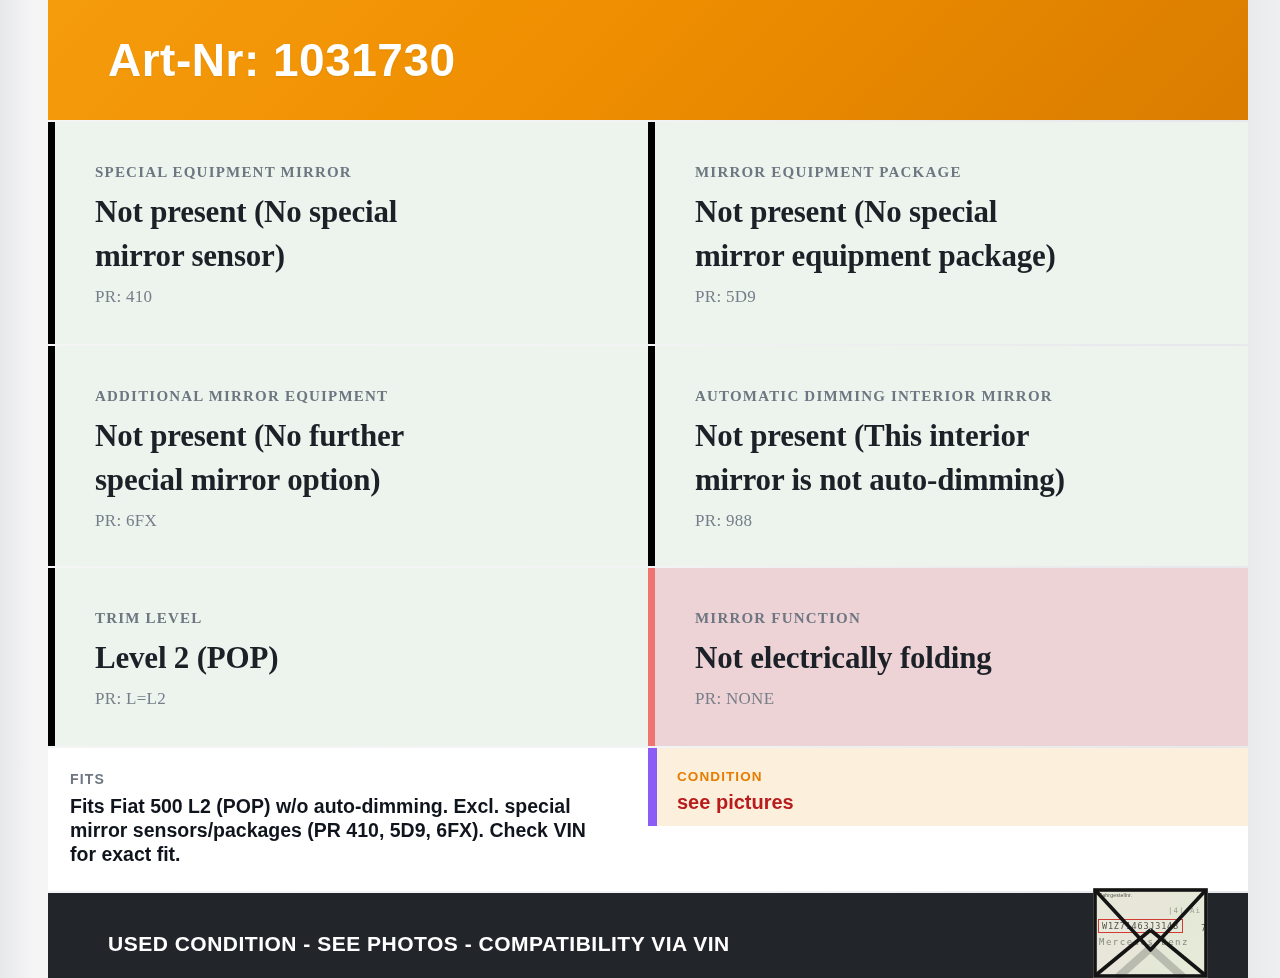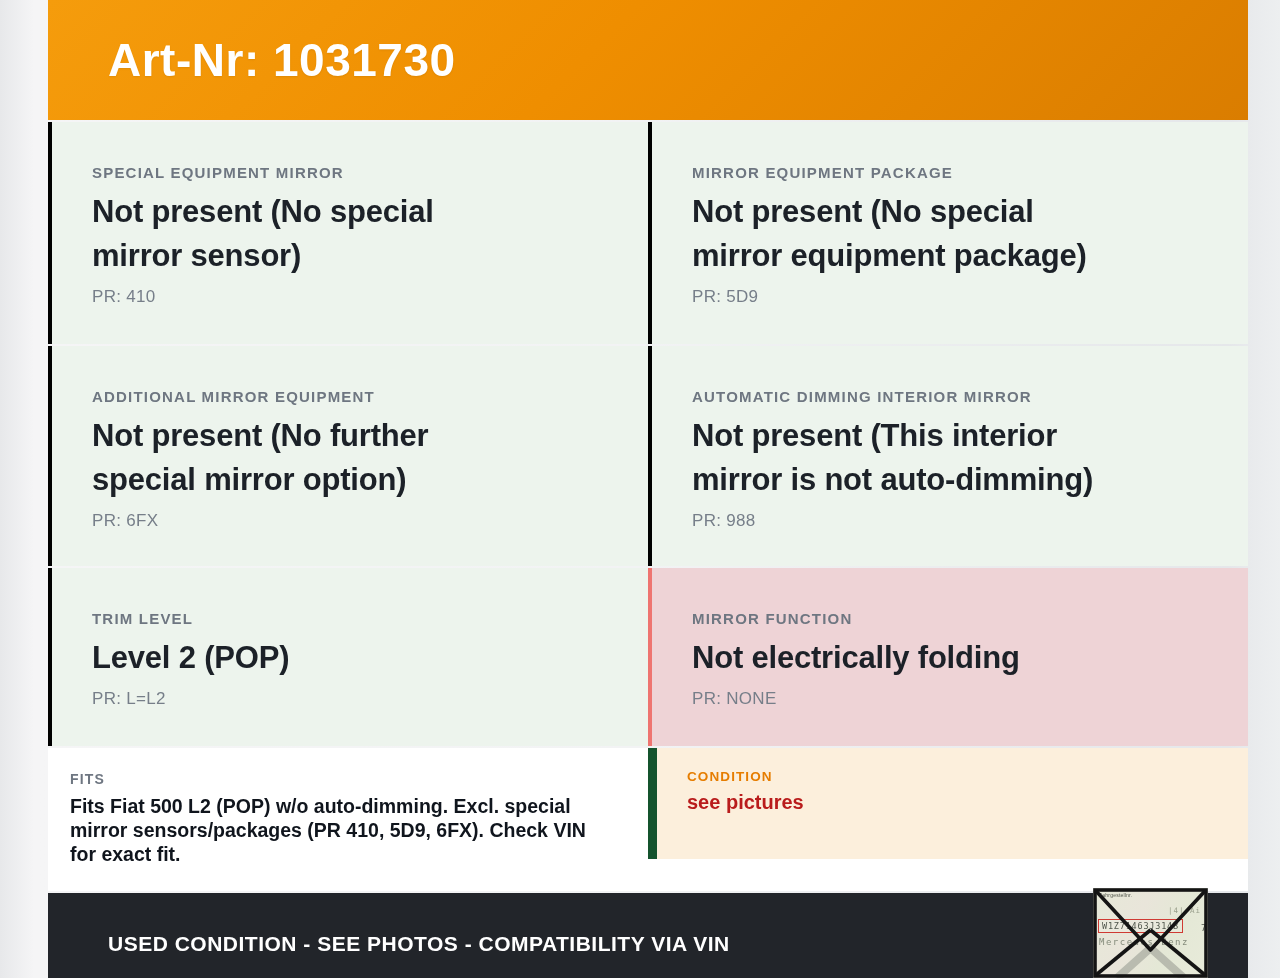--- a/index.html
+++ b/index.html
@@ -24,21 +24,21 @@
   }
 
   
   .grid {
     margin-top:2px;
     display:grid;
     grid-template-columns:600px 600px;
     grid-template-rows:222px 220px 178px;
     row-gap:2px;
   }
-  .card { padding:42px 32px 0 40px; border-left:4px solid #000000; background:#edf4ed; }
+  .card { padding:42px 32px 0 40px; border-left:7px solid #000000; background:#edf4ed;font-family:Liberation Serif, serif; }
   .card.bad { border-left-color:#ee7470; background:#eed3d6; }
   .card-label {
     font-size:15px; font-weight:700; color:#6e7681; letter-spacing:1.2px;
     text-transform:uppercase; margin-bottom:9px;
   }
   .card-value {
     font-size:31px; font-weight:700; color:#1c2128; line-height:1.42;
     letter-spacing:-0.2px; white-space:pre-line;
   }
   .card-pr { font-size:17px; color:#767e89; margin-top:9px; letter-spacing:0.3px; }
@@ -49,22 +49,22 @@
     display:grid; grid-template-columns:600px 600px; height:143px;
   }
   .fits { background:#ffffff; padding:23px 32px 0 22px; }
   .fits-label { font-size:14px; font-weight:700; color:#6e7681; letter-spacing:1.2px; }
   .fits-text {
     margin-top:8px; font-size:19.5px; font-weight:700; color:#10151d;
     line-height:1.23; white-space:pre-line;
   }
   .cond-cell { background:#ffffff; }
   .cond-box {
-    height:111px; background:#fcefdc; border-left:9px solid #14532d;
-    padding:21px 0 0 30px;
+    height:78px; background:#fcefdc; border-left:9px solid #8b5cf6;
+    padding:21px 0 0 20px;
   }
   .cond-label { font-size:13.5px; font-weight:700; color:#e67d00; letter-spacing:1.1px; }
   .cond-value { margin-top:7px; font-size:20px; font-weight:700; color:#b91c1c; }
 
   
   .ftr {
     margin-top:2px; height:102px; background:#22252a;
     display:flex; align-items:center; padding-left:60px;
   }
   .ftr div { color:#ffffff; font-size:21px; font-weight:700; letter-spacing:0.5px; }

